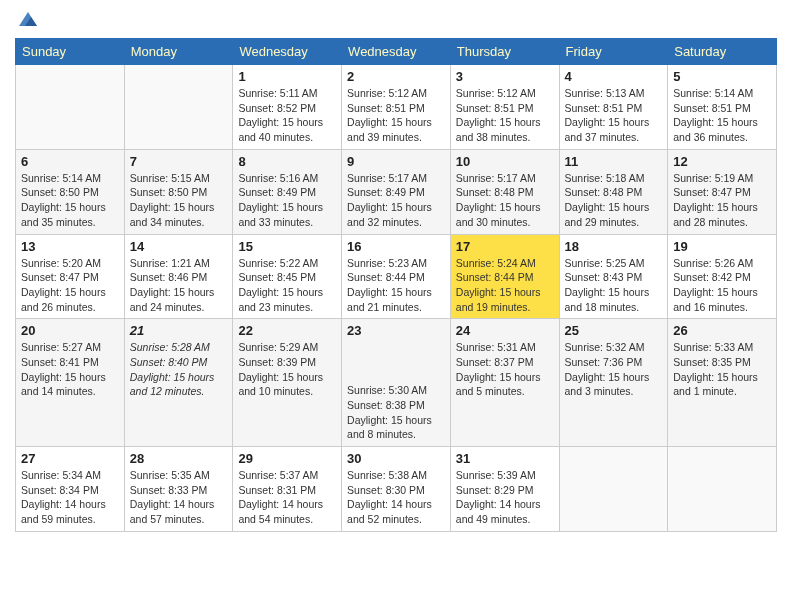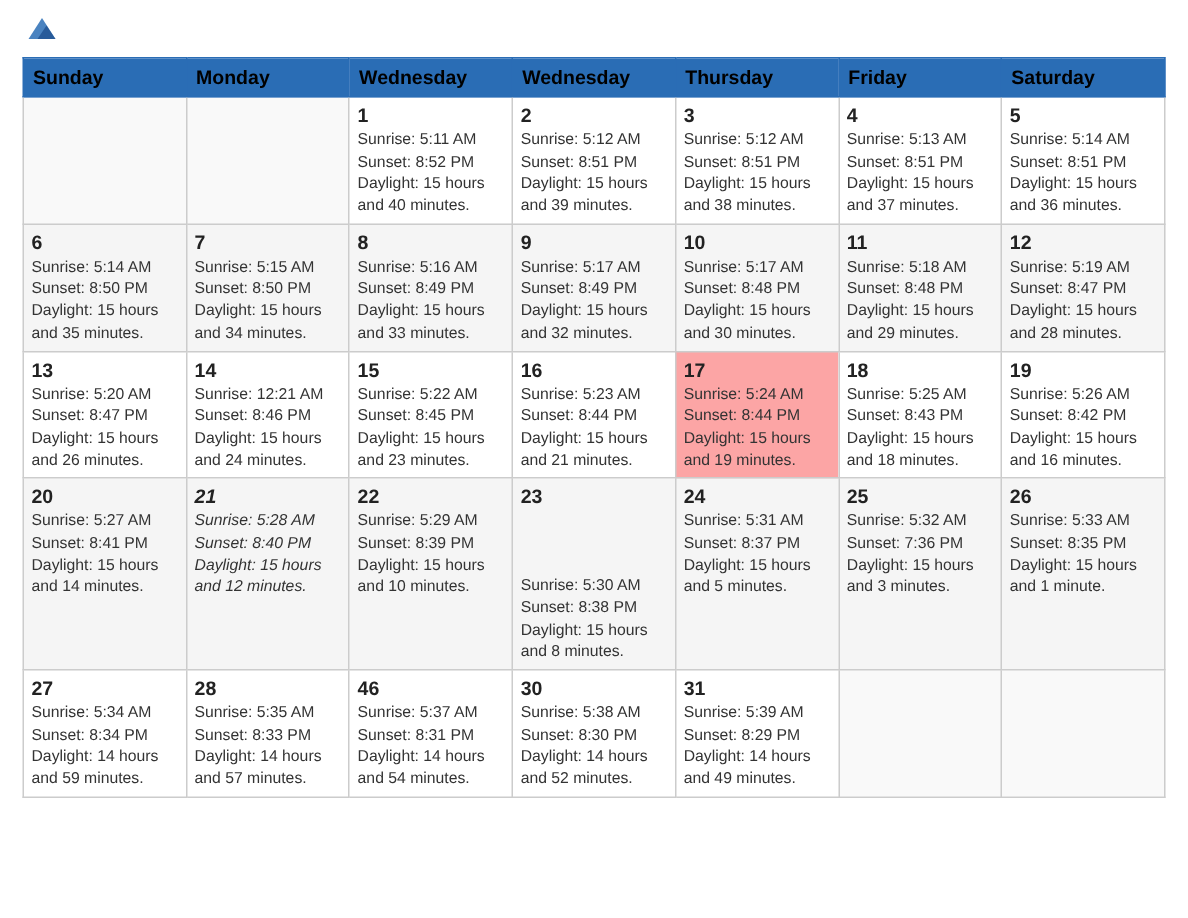--- a/index.html
+++ b/index.html
@@ -53,23 +53,23 @@
       font-size: 15px;
       color: #444;
     }
     .calendar {
       width: 100%;
       border-collapse: collapse;
       border: 1px solid #ccc;
     }
     .calendar th {
       background: #2a6db5;
-      color: #000000;
+      color: #fef9c3;
       font-size: 13px;
-      font-weight: bold;
+      font-weight: normal;
       padding: 5px 6px;
       text-align: left;
       border: 1px solid #2a6db5;
     }
     .calendar td {
       vertical-align: top;
       border: 1px solid #ccc;
       padding: 4px 5px;
       width: calc(100% / 7);
       min-height: 80px;
@@ -215,37 +215,37 @@
         </tr>
         <tr>
           <td style="background: rgb(255, 255, 255);">
             <span class="day-num">13</span>
             <div class="day-info" style="white-space: pre-line;">Sunrise: 5:20 AM
 Sunset: 8:47 PM
 Daylight: 15 hours and 26 minutes.</div>
           </td>
           <td style="background: rgb(255, 255, 255);">
             <span class="day-num">14</span>
-            <div class="day-info" style="white-space: pre-line;">Sunrise: 12:21 AM
+            <div class="day-info" style="white-space: pre-line;">Sunrise: 1:21 AM
 Sunset: 8:46 PM
 Daylight: 15 hours and 24 minutes.</div>
           </td>
           <td style="background: rgb(255, 255, 255);">
             <span class="day-num">15</span>
             <div class="day-info" style="white-space: pre-line;">Sunrise: 5:22 AM
 Sunset: 8:45 PM
 Daylight: 15 hours and 23 minutes.</div>
           </td>
           <td style="background: rgb(255, 255, 255);">
             <span class="day-num">16</span>
             <div class="day-info" style="white-space: pre-line;">Sunrise: 5:23 AM
 Sunset: 8:44 PM
 Daylight: 15 hours and 21 minutes.</div>
           </td>
-          <td style="background: #fca5a5;">
+          <td style="background: #fde047;">
             <span class="day-num">17</span>
             <div class="day-info" style="white-space: pre-line;">Sunrise: 5:24 AM
 Sunset: 8:44 PM
 Daylight: 15 hours and 19 minutes.</div>
           </td>
           <td style="background: rgb(255, 255, 255); margin-left: 20px;">
             <span class="day-num">18</span>
             <div class="day-info" style="white-space: pre-line;">Sunrise: 5:25 AM
 Sunset: 8:43 PM
 Daylight: 15 hours and 18 minutes.</div>
@@ -308,21 +308,21 @@
 Sunset: 8:34 PM
 Daylight: 14 hours and 59 minutes.</div>
           </td>
           <td style="background: rgb(255, 255, 255);">
             <span class="day-num">28</span>
             <div class="day-info" style="white-space: pre-line;">Sunrise: 5:35 AM
 Sunset: 8:33 PM
 Daylight: 14 hours and 57 minutes.</div>
           </td>
           <td style="background: rgb(255, 255, 255);">
-            <span class="day-num">46</span>
+            <span class="day-num">29</span>
             <div class="day-info" style="white-space: pre-line;">Sunrise: 5:37 AM
 Sunset: 8:31 PM
 Daylight: 14 hours and 54 minutes.</div>
           </td>
           <td style="background: rgb(255, 255, 255);">
             <span class="day-num">30</span>
             <div class="day-info" style="white-space: pre-line;">Sunrise: 5:38 AM
 Sunset: 8:30 PM
 Daylight: 14 hours and 52 minutes.</div>
           </td>

